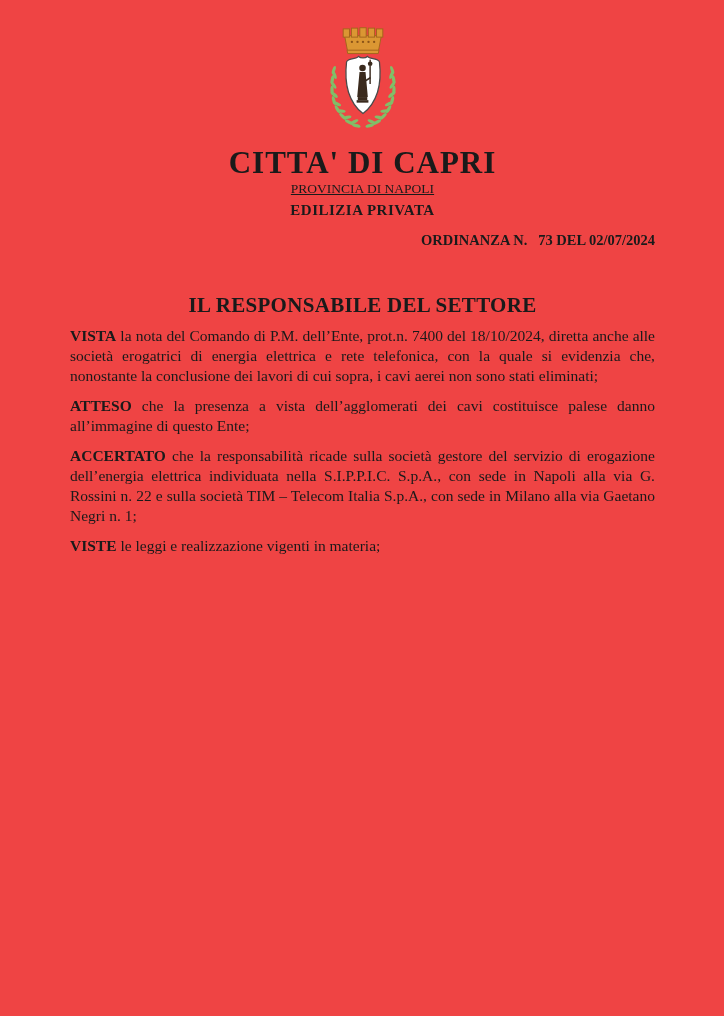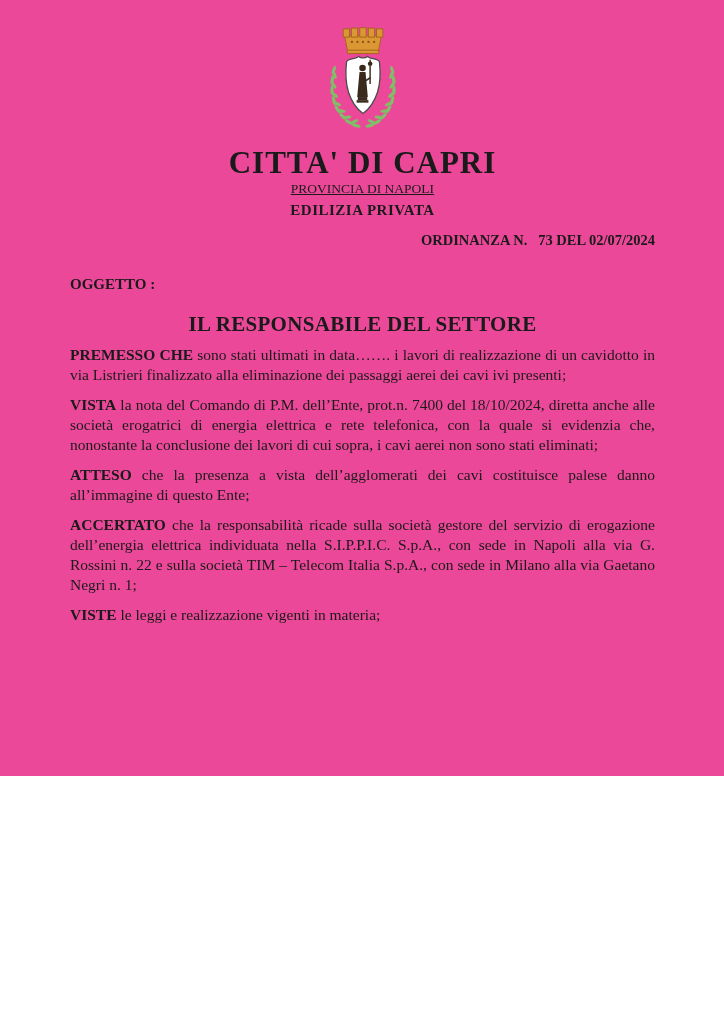--- a/index.html
+++ b/index.html
@@ -3,23 +3,23 @@
 <meta charset="utf-8">
 <style>
   html, body {
     margin: 0;
     padding: 0;
     background: #ffffff;
   }
   .page {
     position: relative;
     width: 724px;
-    height: 776px;
+    height: 1016px;
     margin: 0 auto;
-    background: #ec4899;
+    background: #ef4444;
     box-sizing: border-box;
     padding: 26px 69px 0 70px;
     font-family: "Liberation Serif", "DejaVu Serif", serif;
     color: #1a1a1a;
     overflow: hidden;
   }
   .crest {
     display: block;
     margin: 0 auto;
     width: 98px;
@@ -158,27 +158,25 @@
   </svg>
 
   <h1 class="doc-title">CITTA' DI CAPRI</h1>
   <div class="doc-subtitle">
     <span>PROVINCIA DI NAPOLI</span>
   </div>
   <div class="doc-department">EDILIZIA PRIVATA</div>
   <div class="ordinance-line">ORDINANZA N.   73 DEL 02/07/2024</div>
 
   <div class="oggetto-row">
-    <div class="oggetto-label">OGGETTO :</div>
   </div>
 
   <div class="section-heading">IL RESPONSABILE DEL SETTORE</div>
 
   <div class="body-text">
-    <p><b>PREMESSO CHE</b><span> sono stati ultimati in data……. i lavori di realizzazione di un cavidotto in via Listrieri finalizzato alla eliminazione dei passaggi aerei dei cavi ivi presenti;</span></p>
     <p><b>VISTA</b><span> la nota del Comando di P.M. dell’Ente, prot.n. 7400 del 18/10/2024, diretta anche alle società erogatrici di energia elettrica e rete telefonica, con la quale si evidenzia che, nonostante la conclusione dei lavori di cui sopra, i cavi aerei non sono stati eliminati;</span></p>
     <p><b>ATTESO</b><span> che la presenza a vista dell’agglomerati dei cavi costituisce palese danno all’immagine di questo Ente;</span></p>
     <p><b>ACCERTATO</b><span> che la responsabilità ricade sulla società gestore del servizio di erogazione dell’energia elettrica individuata nella S.I.P.P.I.C. S.p.A., con sede in Napoli alla via G. Rossini n. 22 e sulla società TIM – Telecom Italia S.p.A., con sede in Milano alla via Gaetano Negri n. 1;</span></p>
     <p><b>VISTE</b><span> le leggi e realizzazione vigenti in materia;</span></p>
   </div>
 
 
 </div>
 
 </body></html>

